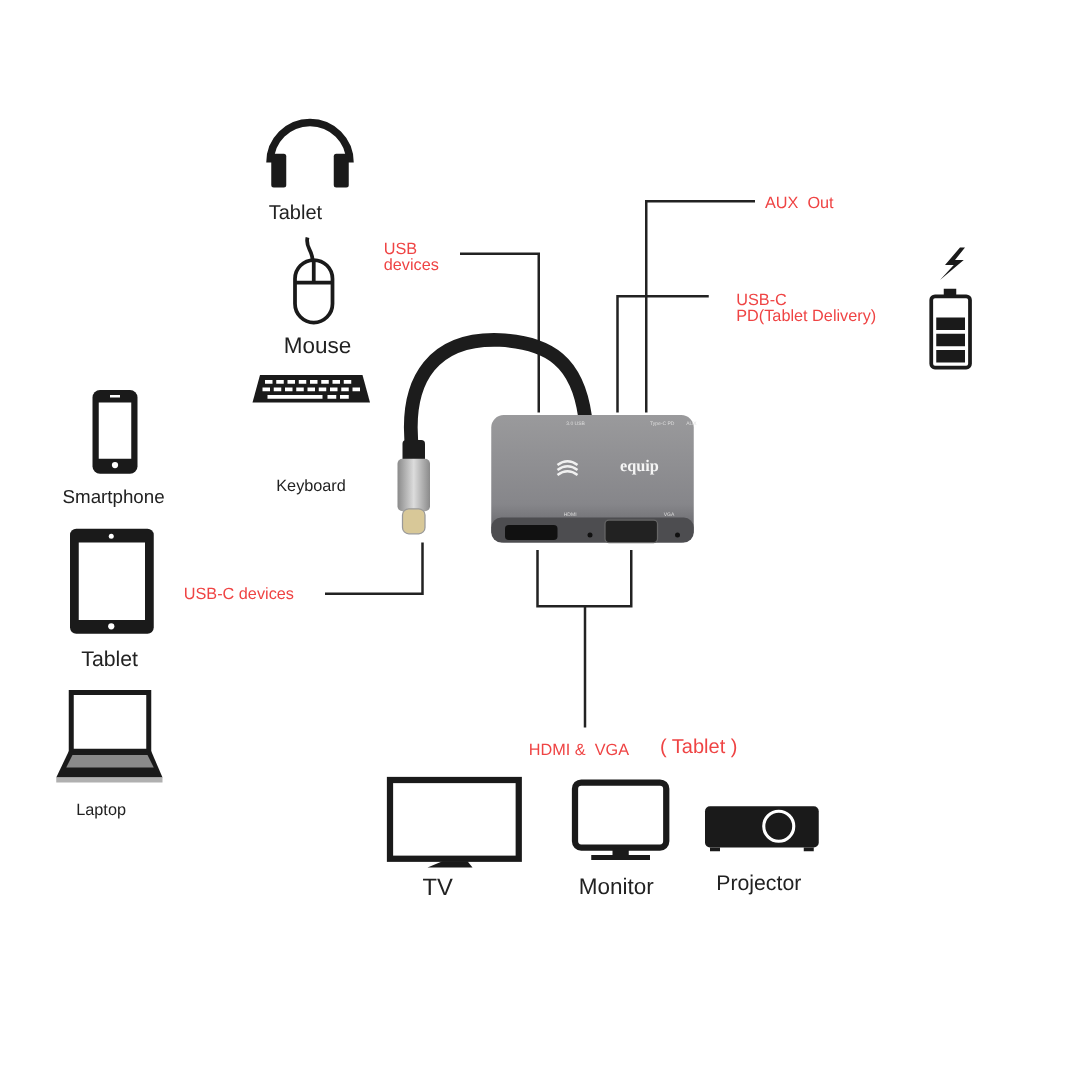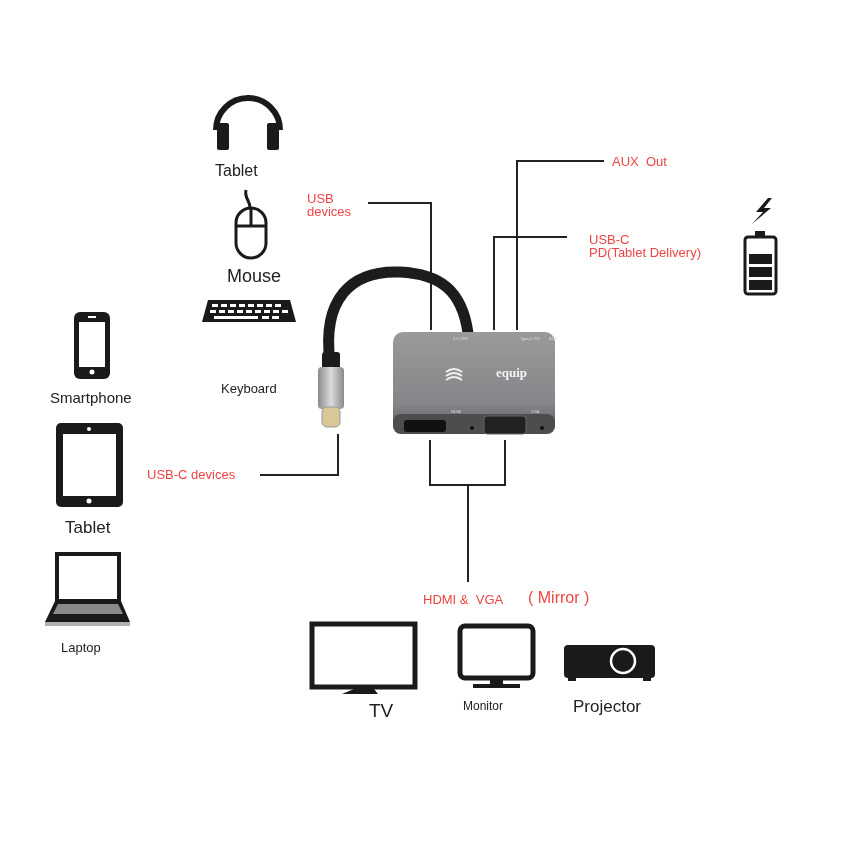--- a/index.html
+++ b/index.html
@@ -73,21 +73,21 @@
   <div>USB</div>
   <div>devices</div>
 </div>
 <div class="blbl" style="left:612px;top:155px;white-space:pre;">AUX  Out</div>
 <div class="blbl" style="left:589px;top:233px;">
   <div>USB-C</div>
   <div>PD(Tablet Delivery)</div>
 </div>
 <div class="blbl" style="left:147px;top:468px;">USB-C devices</div>
 <div class="blbl" style="left:423px;top:593px;white-space:pre;">HDMI &amp;  VGA</div>
-<div class="blbl" style="left:528px;top:590px;font-size:16px;line-height:16px;">( Mirror )</div>
+<div class="blbl" style="left:528px;top:590px;font-size:16px;line-height:16px;">( Tablet )</div>
 
 <svg width="867" height="867">
 
   <g fill="#1a1a1a">
     <path d="M216,130 A32,32 0 0 1 280,130" stroke="#1a1a1a" stroke-width="6" fill="none"></path>
     <rect x="217" y="123" width="12" height="27" rx="2"></rect>
     <rect x="267" y="123" width="12" height="27" rx="2"></rect>
   </g>
 
   <g stroke="#1a1a1a" stroke-width="3" fill="none">
@@ -171,15 +171,15 @@
     <rect x="643" y="678" width="8" height="3" fill="#1a1a1a"></rect>
   </g>
 </svg>
 
 <div class="lbl" style="left:215px;top:162px;">Tablet</div>
 <div class="lbl" style="left:227px;top:266px;font-size:18px;">Mouse</div>
 <div class="lbl" style="left:221px;top:333px;font-size:13px;margin-top:48px;">Keyboard</div>
 <div class="lbl" style="left:50px;top:389px;font-size:15px;">Smartphone</div>
 <div class="lbl" style="left:65px;top:518px;font-size:17px;">Tablet</div>
 <div class="lbl" style="left:61px;top:640px;font-size:13px;">Laptop</div>
-<div class="lbl" style="left:369px;top:700px;font-size:19px;">TV</div>
-<div class="lbl" style="left:463px;top:699px;font-size:12px;">Monitor</div>
+<div class="lbl" style="left:338px;top:700px;font-size:19px;">TV</div>
+<div class="lbl" style="left:463px;top:699px;font-size:18px;">Monitor</div>
 <div class="lbl" style="left:573px;top:697px;font-size:17px;">Projector</div>
 
 </body></html>

